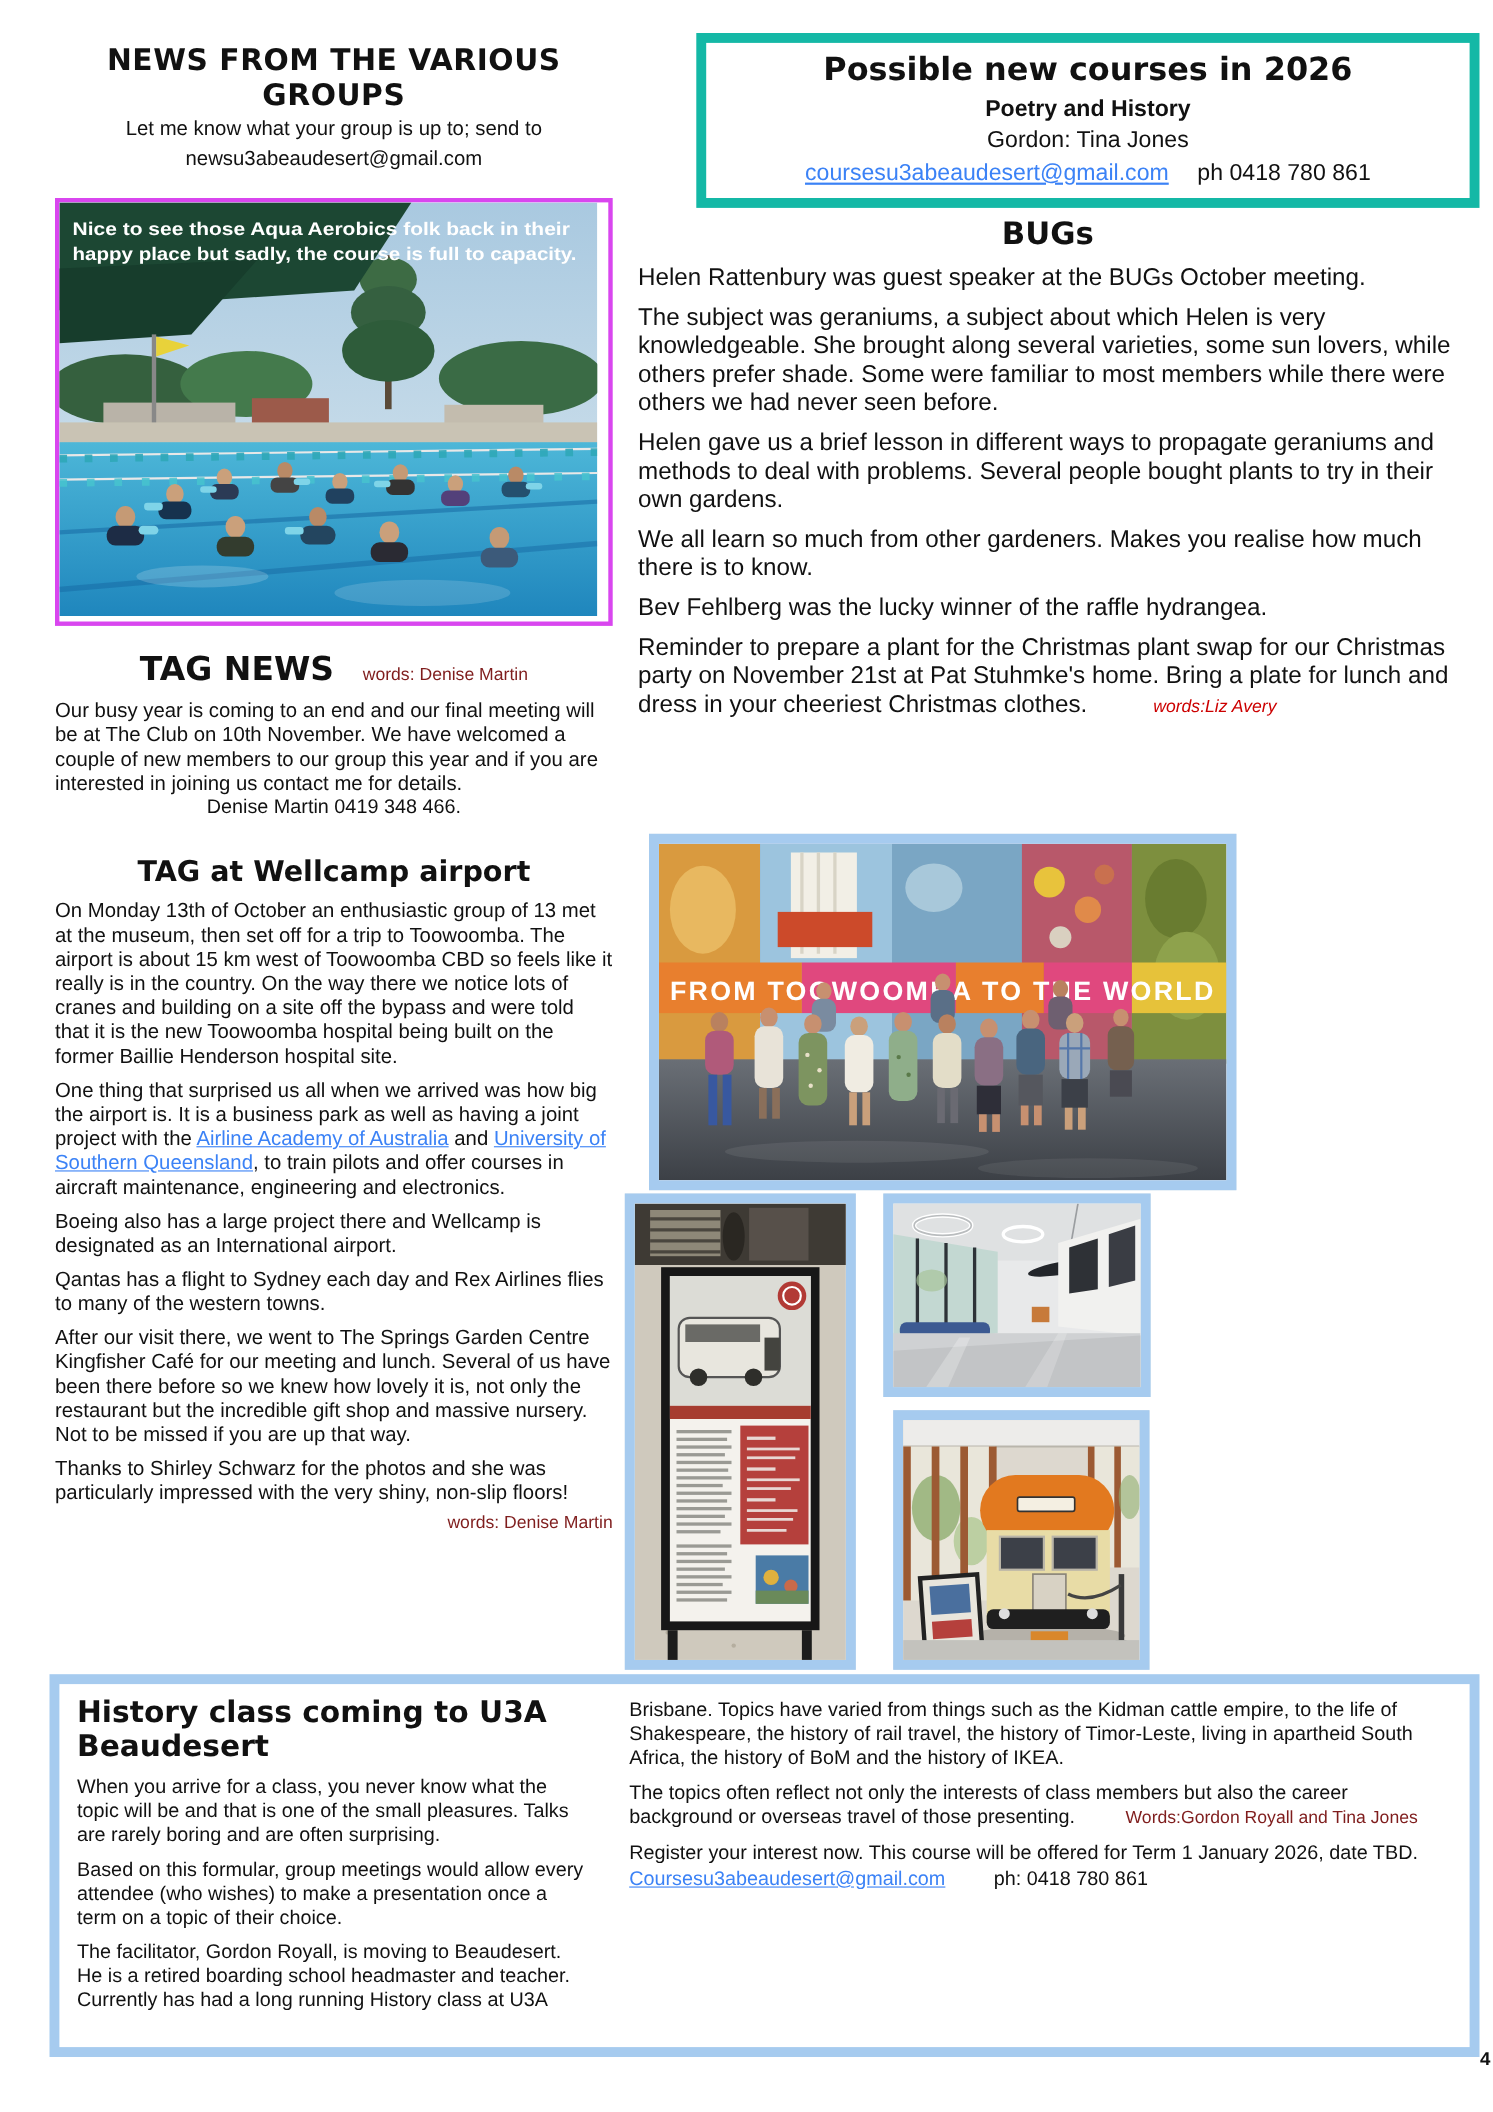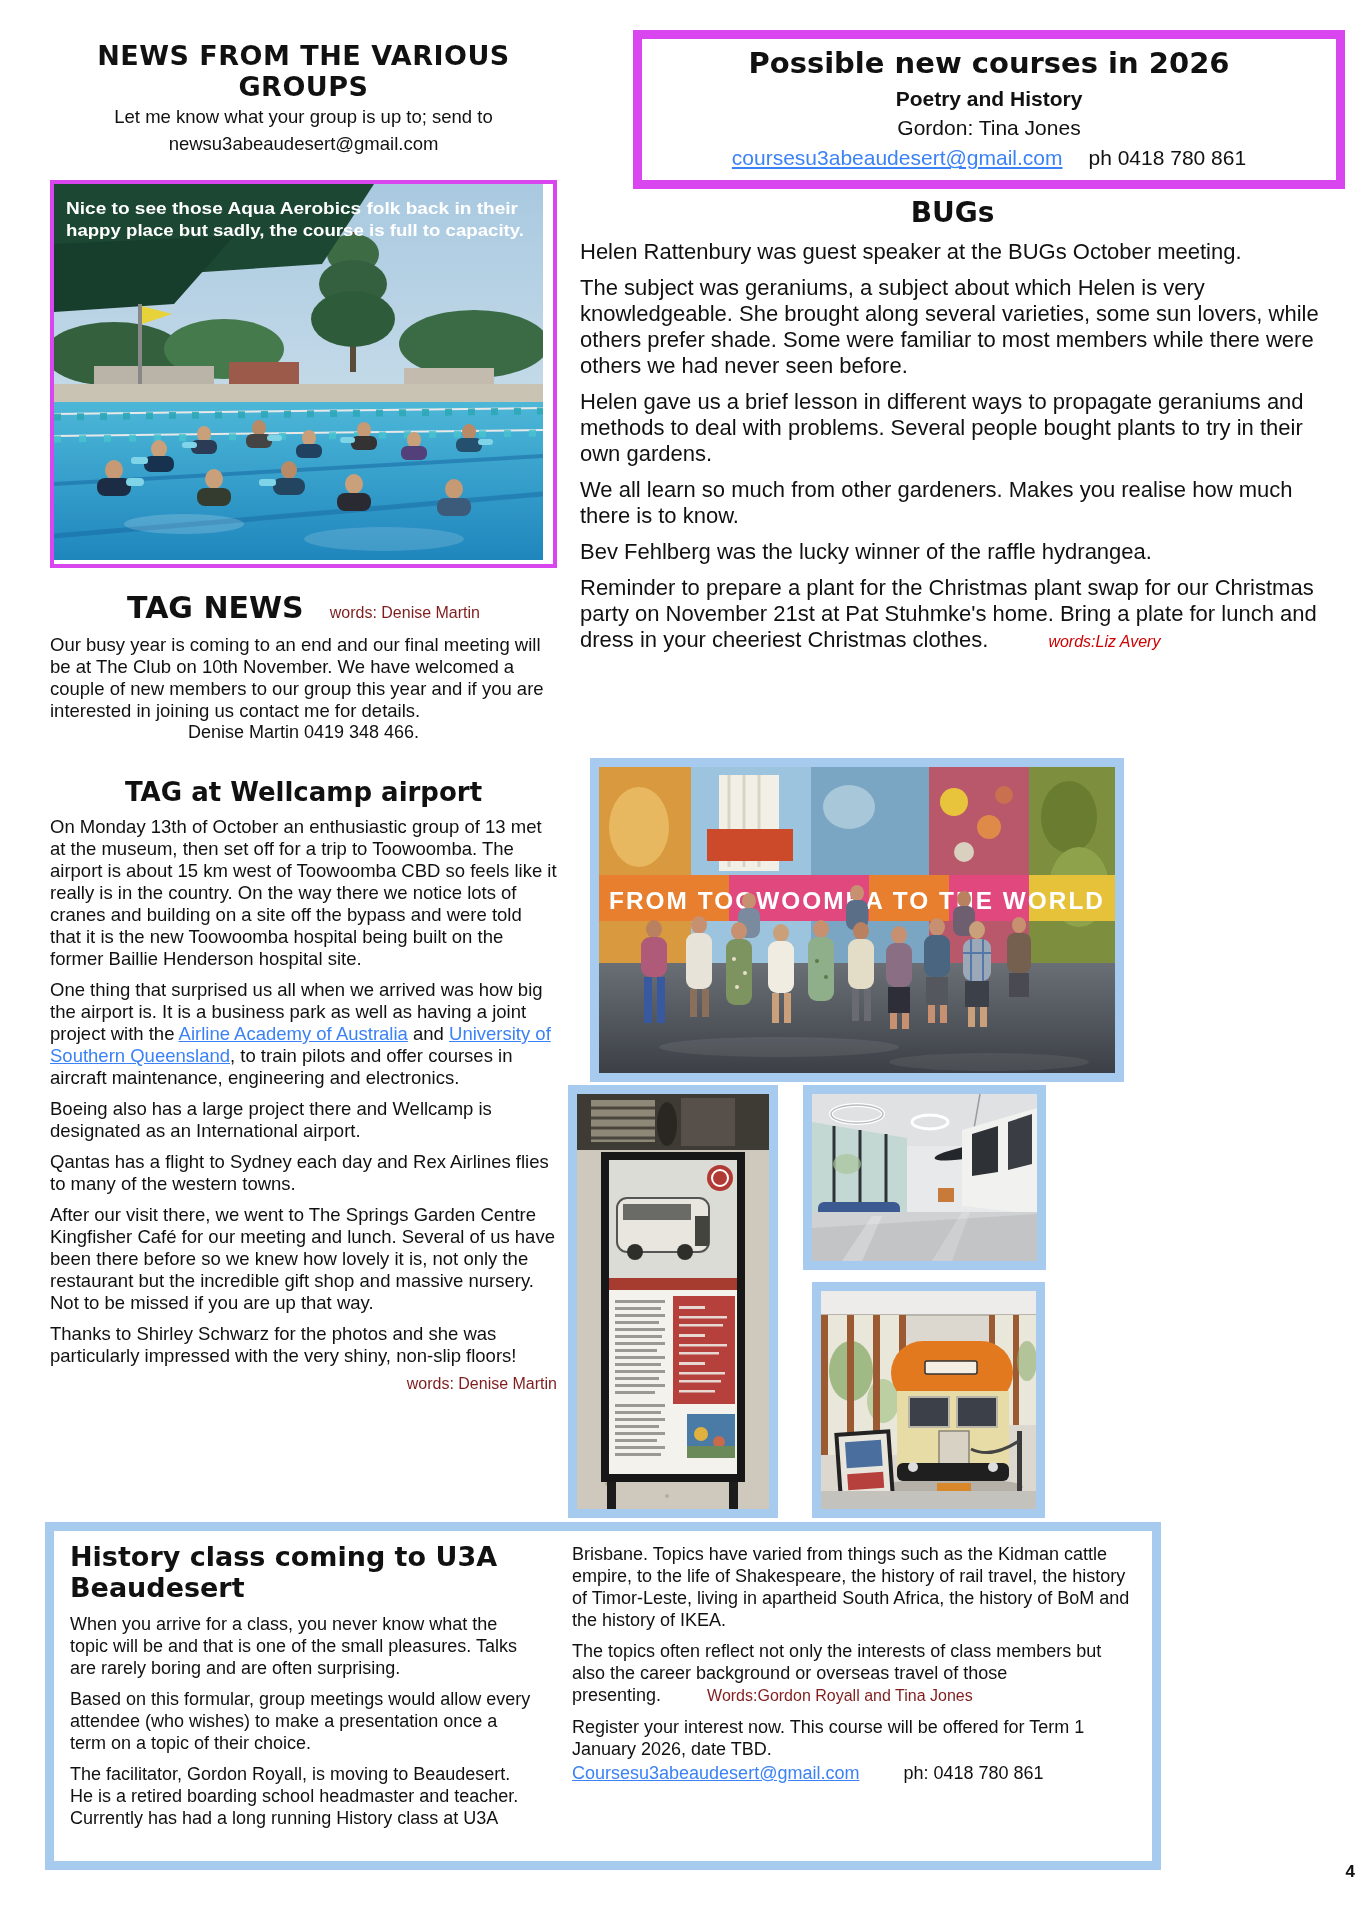--- a/index.html
+++ b/index.html
@@ -4,21 +4,21 @@
 <style>
   * { margin:0; padding:0; box-sizing:border-box; }
   html,body { background:#ffffff; }
   #page {
     position:relative; width:1357px; height:1920px; margin:0 auto;
     background:#ffffff; color:#111;
     font-family:"Liberation Sans", sans-serif;
     overflow:hidden;
   }
   .comic { font-family:"DejaVu Sans", sans-serif; font-weight:bold; }
-  .frame { border:9px solid #d946ef; background:#fff; }
+  .frame { border:9px solid #14b8a6; background:#fff; }
   .photo-frame { position:absolute; border:9px solid #a6cbef; background:#dfe6ea; overflow:hidden; }
   .photo-frame svg { display:block; }
   a.link { color:#3b82f6; text-decoration:underline; }
   .credit { font-size:16px; color:#7f1d1d; }
   .credit-red { font-style:italic; font-size:16px; color:#cc0000; }
 
   
   #left-col { position:absolute; left:50px; top:40px; width:507px; }
   .lc-title { font-size:27px; text-align:center; letter-spacing:0.5px; }
   .lc-sub { text-align:center; font-size:18.5px; line-height:1.22; margin-top:4px; }
@@ -36,21 +36,21 @@
   .courses-sub { font-size:21px; font-weight:bold; margin-top:6px; }
   .courses-contact { font-size:21px; margin-top:5px; }
   .courses-row { margin-top:6px; font-size:21px; display:flex; justify-content:center; align-items:baseline; gap:26px; }
   #bugs { position:absolute; left:580px; top:196px; width:745px; }
   .bugs-title { font-size:28px; text-align:center; }
   .bugs-p { font-size:22px; line-height:26px; margin-top:10px; }
   .bugs-credit-gap { margin-left:60px; }
 
   
   #history-box {
-    position:absolute; left:45px; top:1522px; width:1116px; height:348px;
+    position:absolute; left:45px; top:1522px; width:1300px; height:348px;
     border:9px solid #a6cbef; background:#fff; padding:10px 16px; display:flex; gap:34px;
   }
   .hb-left { width:468px; }
   .hb-right { flex:1; }
   .hb-title { font-size:27px; line-height:1.15; margin-bottom:10px; }
   .hb-p { font-size:18px; line-height:22px; margin-top:9px; }
   .hb-credit-gap { margin-left:46px; }
   .hb-contact-row { display:flex; gap:44px; align-items:baseline; }
 
   #page-num { position:absolute; right:2px; top:1862px; font-weight:bold; font-size:17px; }

